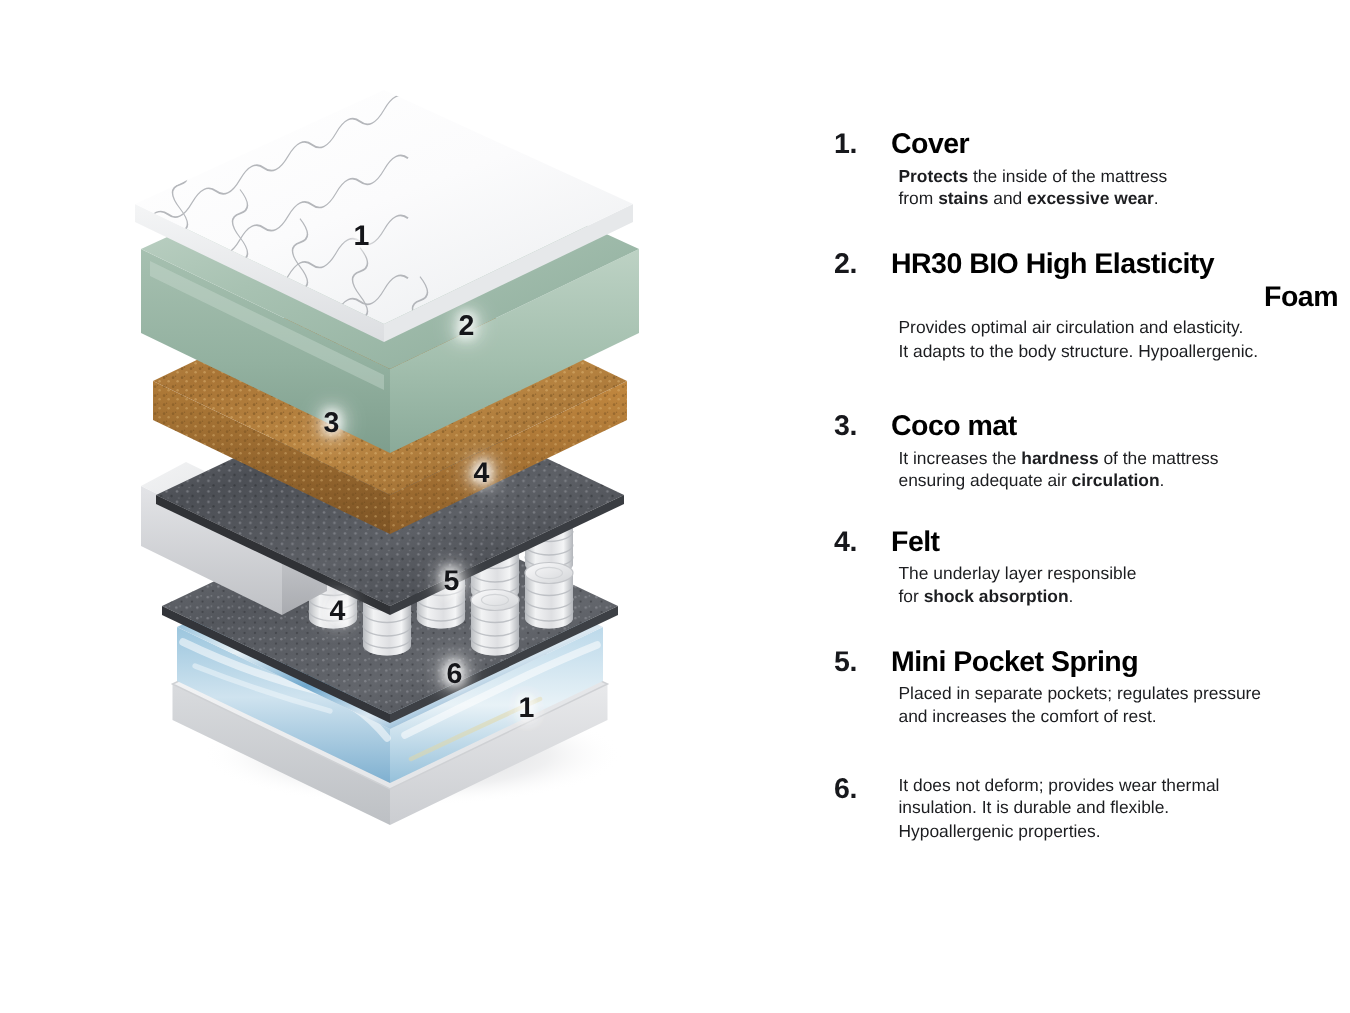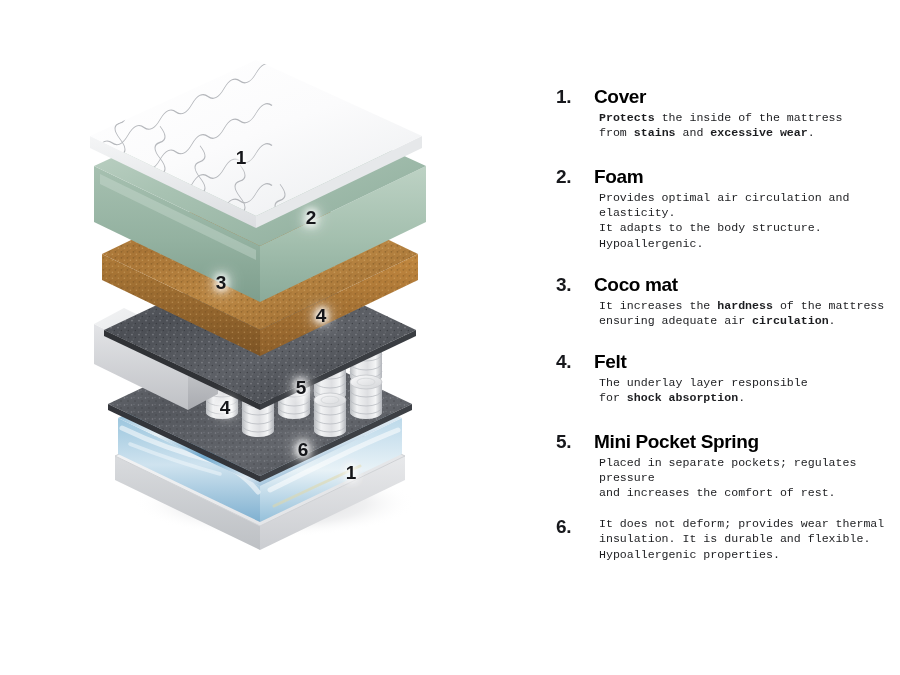--- a/index.html
+++ b/index.html
@@ -73,27 +73,26 @@
   .spec-title {
     font-size: 19px;
     font-weight: bold;
     color: #000000;
     line-height: 1.14;
     letter-spacing: -0.35px;
     margin: 0 0 2px 0;
   }
   .spec-title.center-wrap { text-align: center; }
   .spec-title.center-wrap .first { display: block; text-align: left; }
-  .spec-title.center-wrap .second { display: block; text-align: left; }
+  .spec-title.center-wrap .second { display: block; text-align: right; }
   .spec-desc {
     font-size: 11.6px;
     line-height: 1.33;
     color: #1c1d20;
     margin: 0 0 0 5px;
-    font-family: Liberation Mono, monospace;
   }
   .spec-desc b { font-weight: bold; }
   .spec-desc .ln { display: block; }
 </style>
 </head>
 <body>
 
 <div id="illustration">
 
   <div class="layer">
@@ -419,20 +418,21 @@
         <div class="spec-desc">
           <span class="ln"><b>Protects</b><span> the inside of the mattress</span></span>
           <span class="ln"><span>from </span><b>stains</b><span> and </span><b>excessive wear</b><span>.</span></span>
         </div>
       </div>
     </div>
     <div class="spec-item" style="position: absolute; left: 0px; top: 80px; width: 336px;">
       <div class="spec-index">2.</div>
       <div class="spec-body">
         <div class="spec-title center-wrap">
+          <span class="first">HR30 BIO High Elasticity</span>
           <span class="second">Foam</span>
         </div>
         <div class="spec-desc">
           <span class="ln"><span>Provides optimal air circulation and elasticity.</span></span>
           <span class="ln"><span>It adapts to the body structure. Hypoallergenic.</span></span>
         </div>
       </div>
     </div>
     <div class="spec-item" style="position: absolute; left: 0px; top: 188px; width: 336px;">
       <div class="spec-index">3.</div>

